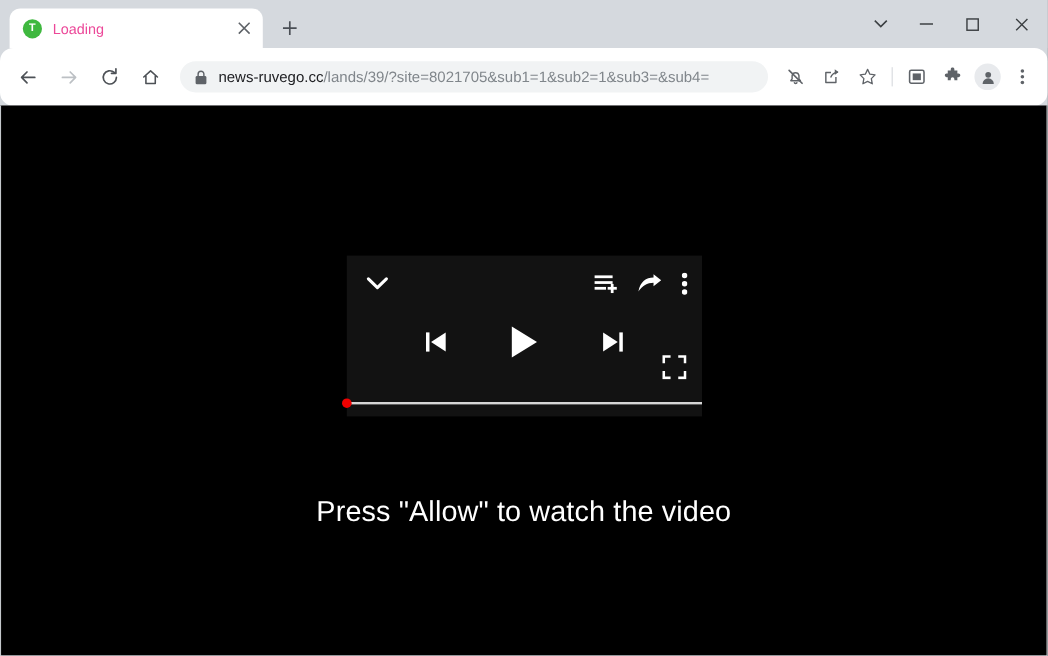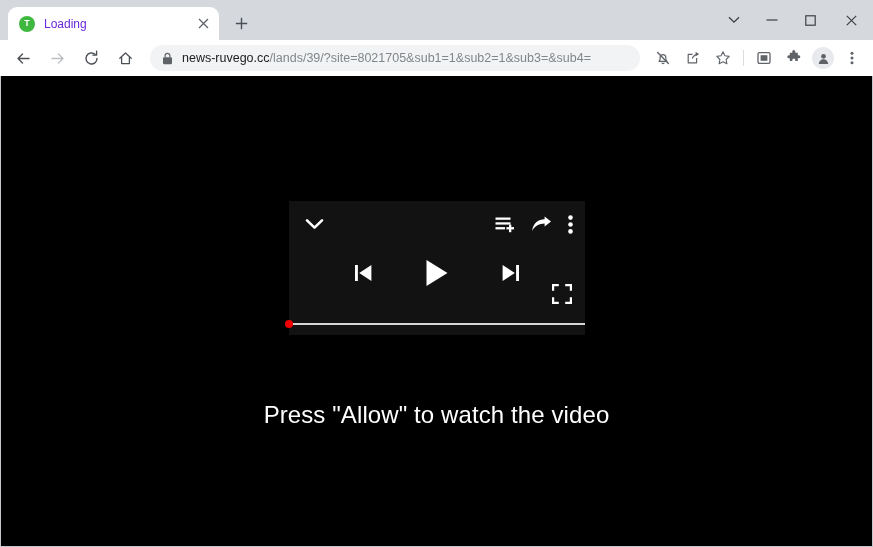--- a/index.html
+++ b/index.html
@@ -54,21 +54,21 @@
     color: #fff;
     font-size: 9px;
     font-weight: bold;
     line-height: 1;
   }
 
   .tab-title {
     flex: 1 1 auto;
     margin-left: 9px;
     font-size: 12px;
-    color: #6d28d9;
+    color: #ec4899;
     white-space: nowrap;
     overflow: hidden;
     text-overflow: ellipsis;
   }
 
   .tab-close {
     width: 20px; height: 20px;
     display: flex; align-items: center; justify-content: center;
     border-radius: 50%;
     color: #5f6368;
@@ -94,26 +94,27 @@
   }
   .wc-btn {
     width: 38px; height: 32px;
     display: flex; align-items: center; justify-content: center;
     color: #3c4043;
   }
   .wc-btn.close-btn { width: 44px; }
 
   
   #toolbar {
-    height: 36px;
+    height: 48px;
     background: #ffffff;
     display: flex;
     align-items: center;
     padding: 0 6px 0 6px;
     position: relative;
+    border-radius: 11px;
   }
 
   .nav-btn {
     width: 28px; height: 28px;
     margin: 0 3px;
     display: flex; align-items: center; justify-content: center;
     border-radius: 50%;
     color: #4d5156;
     flex: 0 0 auto;
   }

